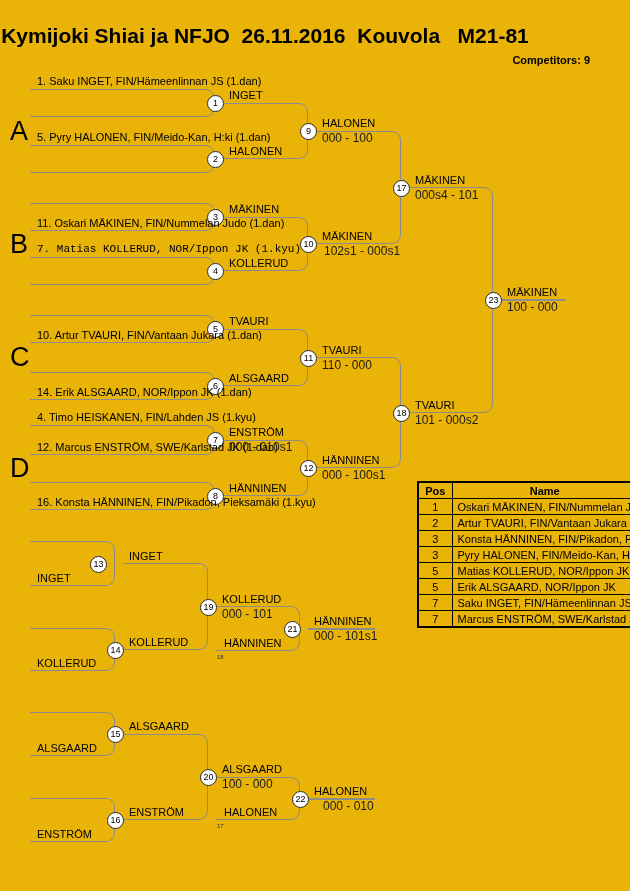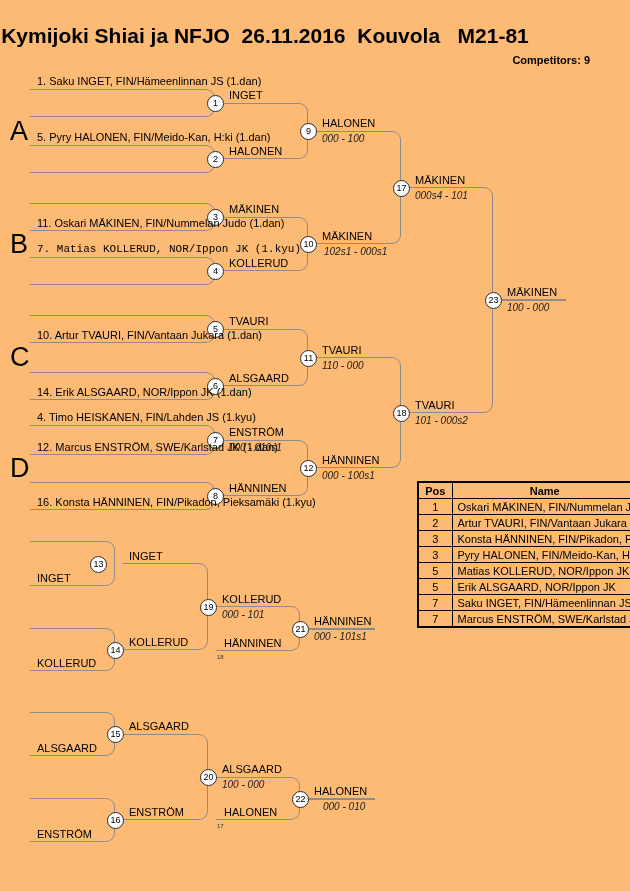--- a/index.html
+++ b/index.html
@@ -1,31 +1,31 @@
 <!DOCTYPE html>
 <html><head>
 <meta charset="utf-8">
 <style>
   :root { --line:#8c8c8c; }
   html,body { margin:0; padding:0; background:#fff; }
   body { font-family:"Liberation Sans","DejaVu Sans",sans-serif; color:#000; }
-  .page { position:relative; width:630px; height:891px; background:#fdba74; overflow:hidden; }
+  .page { position:relative; width:630px; height:891px; background:#eab308; overflow:hidden; }
   .title { position:absolute; left:0; top:24px; width:530px; text-align:center;
            font-size:21px; font-weight:bold; white-space:pre; letter-spacing:0; }
   .competitors { position:absolute; left:440px; top:54px; width:150px; text-align:right;
            font-size:11px; font-weight:bold; }
   .pool { position:absolute; font-size:27px; line-height:27px; }
   .pb { position:absolute; border:1px solid var(--line); border-left:none;
         border-radius:0 9px 9px 0; box-sizing:border-box; }
   .out { position:absolute; height:0; border-top:2px solid var(--line); }
   .circle { position:absolute; width:15px; height:15px; background:#fff;
         border:1px solid #2a2a2a; border-radius:50%; font-size:9px; line-height:15px;
         text-align:center; z-index:3; }
   .wl { position:absolute; font-size:11px; line-height:11px; white-space:nowrap; z-index:2; background:transparent; }
-  .sc { position:absolute; font-size:10px; line-height:9px; white-space:nowrap; color:#1a1a1a; z-index:2;font-style:italic; }
+  .sc { position:absolute; font-size:12px; line-height:9px; white-space:nowrap; color:#1a1a1a; z-index:2; }
   .ent { position:absolute; font-size:11px; line-height:11px; white-space:nowrap; z-index:4; }
   .from { position:absolute; font-size:6px; line-height:6px; color:#333; z-index:2; }
   .results { position:absolute; left:417px; top:481px; width:190px; }
   .rtitle { text-align:center; font-size:12px; font-weight:bold; margin-bottom:3px; }
   .results table { border-collapse:collapse; width:222px; border:2px solid #000; table-layout:fixed; }
   .results th, .results td { border:1px solid #000; font-size:11px; height:15px; padding:0; }
   .results th { font-weight:bold; text-align:center; }
   .results td.pos { text-align:center; }
   .results col.c1 { width:34px; }
   .results td.name { padding-left:5px; white-space:nowrap; overflow:visible; }
@@ -98,21 +98,21 @@
       <div class="wl" style="left: 129px; top: 637px;">KOLLERUD</div>
       <div class="circle" style="left: 107px; top: 642px;">14</div>
       <div class="pb" style="left: 123px; top: 563px; width: 85px; height: 87px;"></div>
       <div class="wl" style="left: 222px; top: 594px;">KOLLERUD</div>
       <div class="sc" style="left: 222px; top: 610px;">000 - 101</div>
       <div class="circle" style="left: 200px; top: 599px;">19</div>
       <div class="pb" style="left: 216px; top: 606px; width: 84px; height: 45px;"></div>
       <div class="out" style="left: 308px; top: 628px; width: 67px;"></div>
       <div class="wl" style="left: 314px; top: 616px;">HÄNNINEN</div>
       <div class="sc" style="left: 314px; top: 632px;">000 - 101s1</div>
-      <div class="circle" style="left: 292px; top: 621px;">21</div>
+      <div class="circle" style="left: 284px; top: 621px;">21</div>
       <div class="pb" style="left: 30px; top: 712px; width: 85px; height: 44px;"></div>
       <div class="wl" style="left: 129px; top: 721px;">ALSGAARD</div>
       <div class="circle" style="left: 107px; top: 726px;">15</div>
       <div class="pb" style="left: 30px; top: 798px; width: 85px; height: 44px;"></div>
       <div class="wl" style="left: 129px; top: 807px;">ENSTRÖM</div>
       <div class="circle" style="left: 107px; top: 812px;">16</div>
       <div class="pb" style="left: 123px; top: 734px; width: 85px; height: 86px;"></div>
       <div class="wl" style="left: 222px; top: 764px;">ALSGAARD</div>
       <div class="sc" style="left: 222px; top: 780px;">100 - 000</div>
       <div class="circle" style="left: 200px; top: 769px;">20</div>

